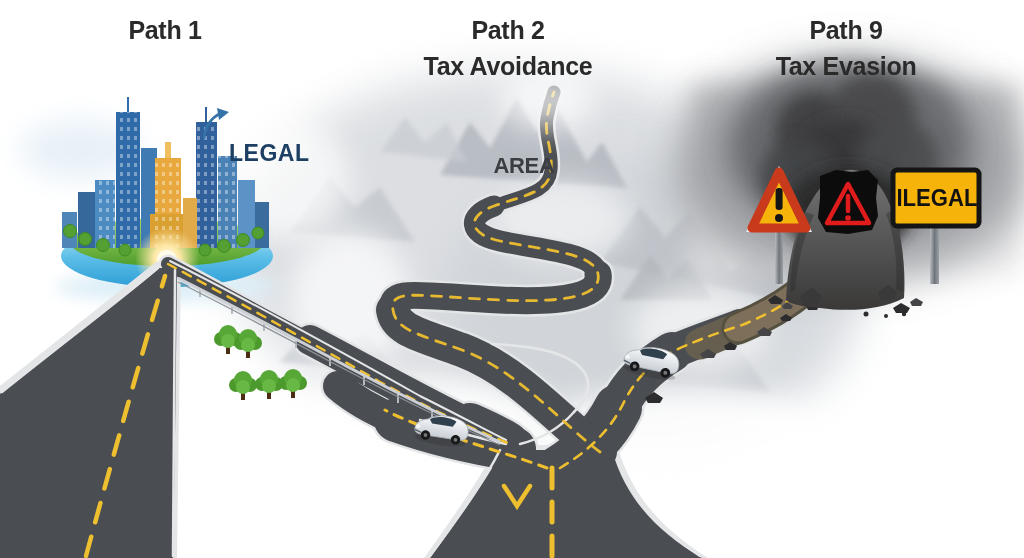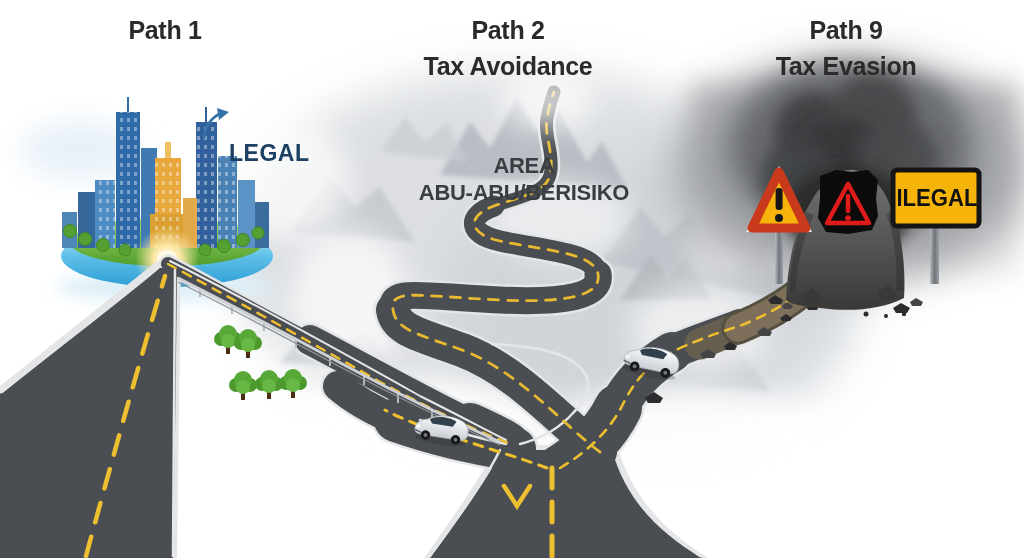--- a/index.html
+++ b/index.html
@@ -328,18 +328,17 @@
 </div>
 <div class="hdr hdr-3">
   <div>Path 9</div>
   <div>Tax Evasion</div>
 </div>
 
 <div class="legal">LEGAL</div>
 
 <div class="area">
   <div>AREA</div>
-  <div>ABU-ABU/BERISIKO</div>
 </div>
 
 <div class="ilegal">ILEGAL</div>
 
 </div>
 
 </body></html>

